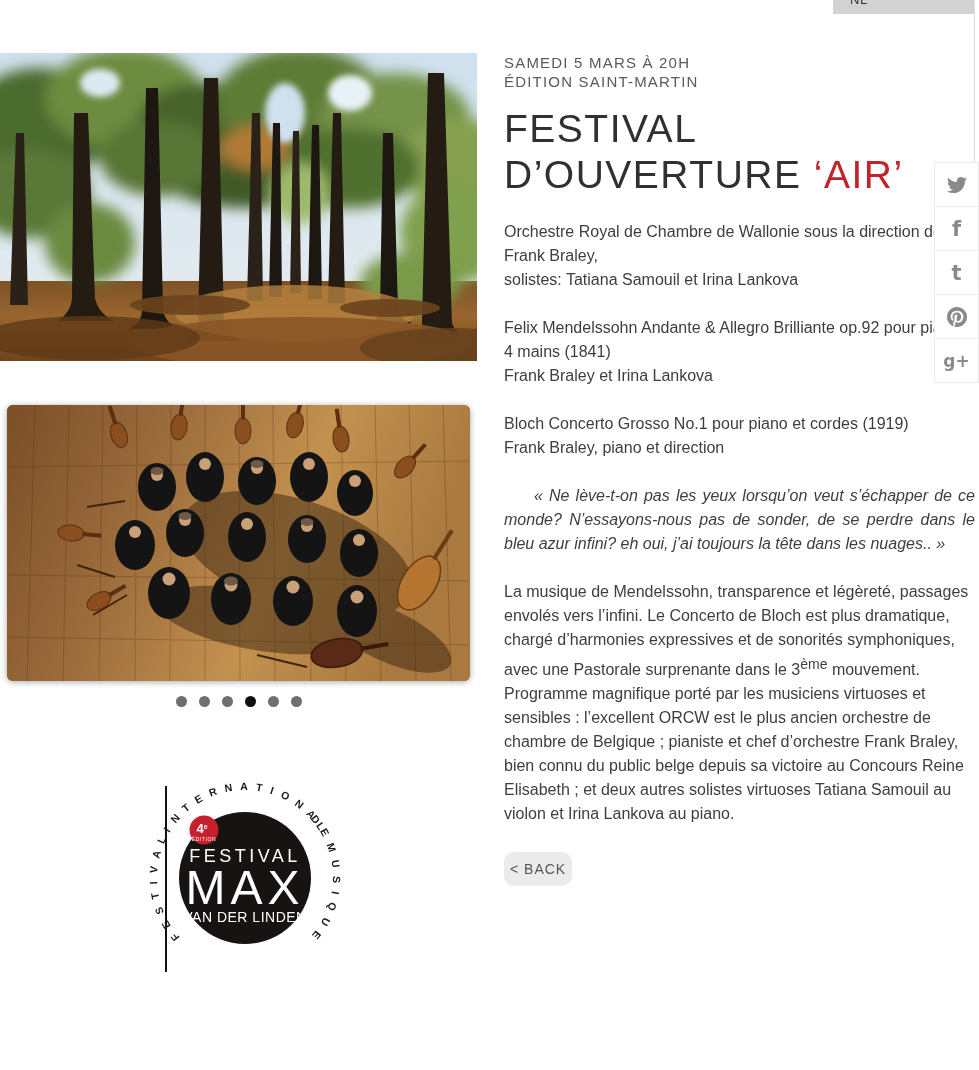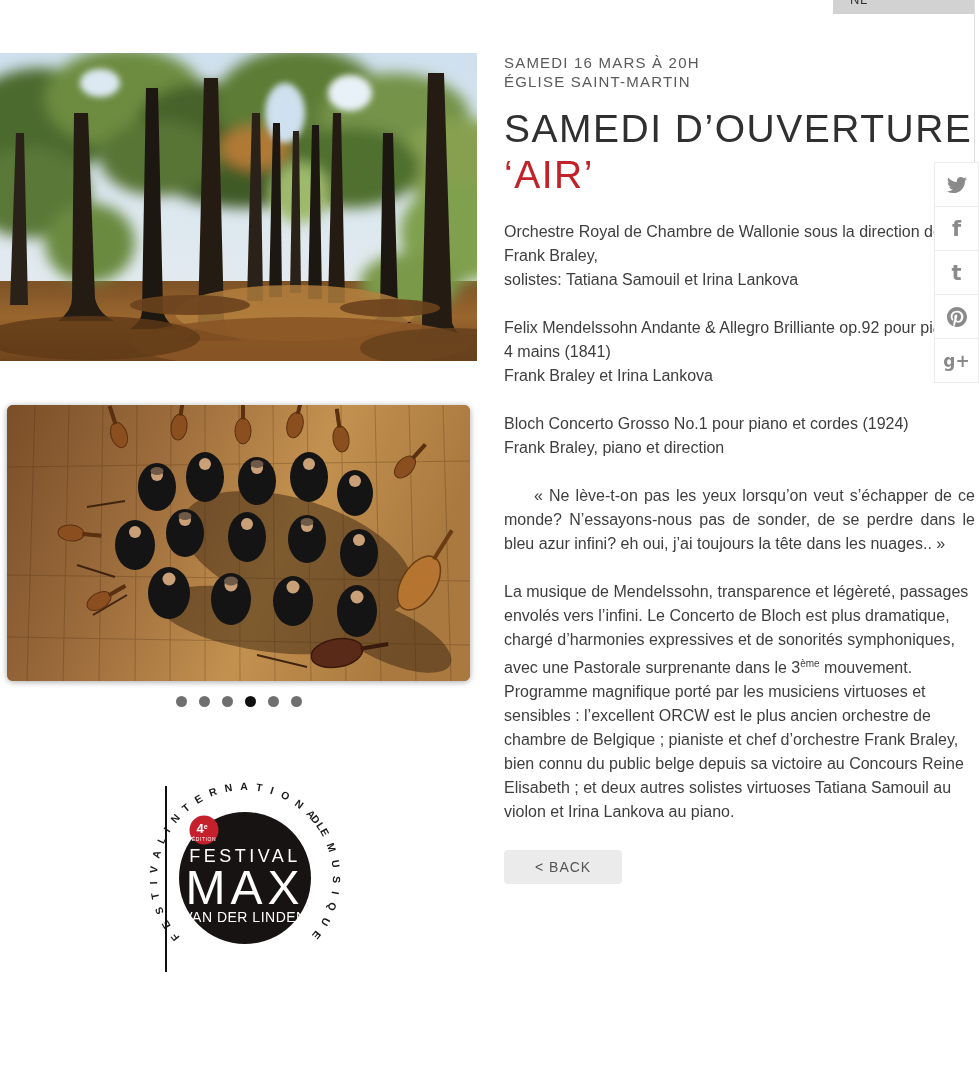--- a/index.html
+++ b/index.html
@@ -32,26 +32,26 @@
 
   
   .content{position:absolute;left:504px;top:53px;width:471px;color:#3e3e3e;}
   .event-date{font-size:15px;line-height:19px;letter-spacing:1.2px;color:#5a5a5a;font-weight:500;}
   .event-title{
     margin:15px 0 22px;font-size:39px;line-height:46px;letter-spacing:1.5px;
     color:#303030;font-weight:300;
   }
   .event-title .accent{color:#c2232a;margin-top:46px;}
   .content p{margin:0 0 24px;font-size:16px;line-height:24px;white-space:pre-line;}
-  .quote{text-align:justify;text-indent:30px;}
+  .quote{font-style:italic;text-align:justify;text-indent:30px;}
   .desc{white-space:normal !important;}
-  .desc sup{font-size:10px;}
+  .desc sup{font-size:14px;}
   .back-btn{
-    display:inline-block;margin-top:2px;padding:9px 31px;background:#ebebeb;color:#555;
-    font-size:14px;letter-spacing:1px;border-radius:4px;border:none;cursor:pointer;
+    display:inline-block;margin-top:2px;padding:9px 6px;background:#ebebeb;color:#555;
+    font-size:14px;letter-spacing:1px;border-radius:10px;border:none;cursor:pointer;
     font-family:"Liberation Sans",sans-serif;
   }
 
   
   .social{position:absolute;right:0;top:163px;width:45px;}
   .social-btn{
     width:45px;height:45px;box-sizing:border-box;background:#fff;border:1px solid #ececec;
     margin-top:-1px;display:flex;align-items:center;justify-content:center;
     color:#8a8a8a;cursor:pointer;
   }
@@ -301,30 +301,30 @@
       <text x="57" y="55" text-anchor="middle" fill="#ffffff" font-size="13" font-weight="bold" font-family="Liberation Sans, sans-serif">
         <tspan>4</tspan><tspan font-size="7" dy="-4">e</tspan>
       </text>
       <text x="59" y="63" text-anchor="middle" fill="#ffffff" font-size="5" letter-spacing="0.6" font-family="Liberation Sans, sans-serif">ÉDITION</text>
     </g>
   </svg>
 </div>
 
 <div class="content">
   <div class="event-date">
-    <div>SAMEDI 16 MARS À 20H</div>
-    <div>ÉGLISE SAINT-MARTIN</div>
-  </div>
-  <h1 class="event-title"><span>SAMEDI D’OUVERTURE </span><span class="accent">‘AIR’</span></h1>
+    <div>SAMEDI 5 MARS À 20H</div>
+    <div>ÉDITION SAINT-MARTIN</div>
+  </div>
+  <h1 class="event-title"><span>FESTIVAL D’OUVERTURE </span><span class="accent">‘AIR’</span></h1>
 
   <p>Orchestre Royal de Chambre de Wallonie sous la direction de Frank Braley,
 solistes: Tatiana Samouil et Irina Lankova</p>
   <p>Felix Mendelssohn Andante &amp; Allegro Brilliante op.92 pour piano à 4 mains (1841)
 Frank Braley et Irina Lankova</p>
-  <p>Bloch Concerto Grosso No.1 pour piano et cordes (1924)
+  <p>Bloch Concerto Grosso No.1 pour piano et cordes (1919)
 Frank Braley, piano et direction</p>
   <p class="quote">« Ne lève-t-on pas les yeux lorsqu’on veut s’échapper de ce monde? N’essayons-nous pas de sonder, de se perdre dans le bleu azur infini? eh oui, j’ai toujours la tête dans les nuages.. »</p>
   <p class="desc"><span>La musique de Mendelssohn, transparence et légèreté, passages envolés vers l’infini. Le Concerto de Bloch est plus dramatique, chargé d’harmonies expressives et de sonorités symphoniques, avec une Pastorale surprenante dans le 3</span><sup>ème</sup><span> mouvement. Programme magnifique porté par les musiciens virtuoses et sensibles : l’excellent ORCW est le plus ancien orchestre de chambre de Belgique ; pianiste et chef d’orchestre Frank Braley, bien connu du public belge depuis sa victoire au Concours Reine Elisabeth ; et deux autres solistes virtuoses Tatiana Samouil au violon et Irina Lankova au piano.</span></p>
 
   <button class="back-btn">&lt; BACK</button>
 </div>
 
 <div class="social">
   <div class="social-btn">
     <svg viewBox="0 0 24 24">

